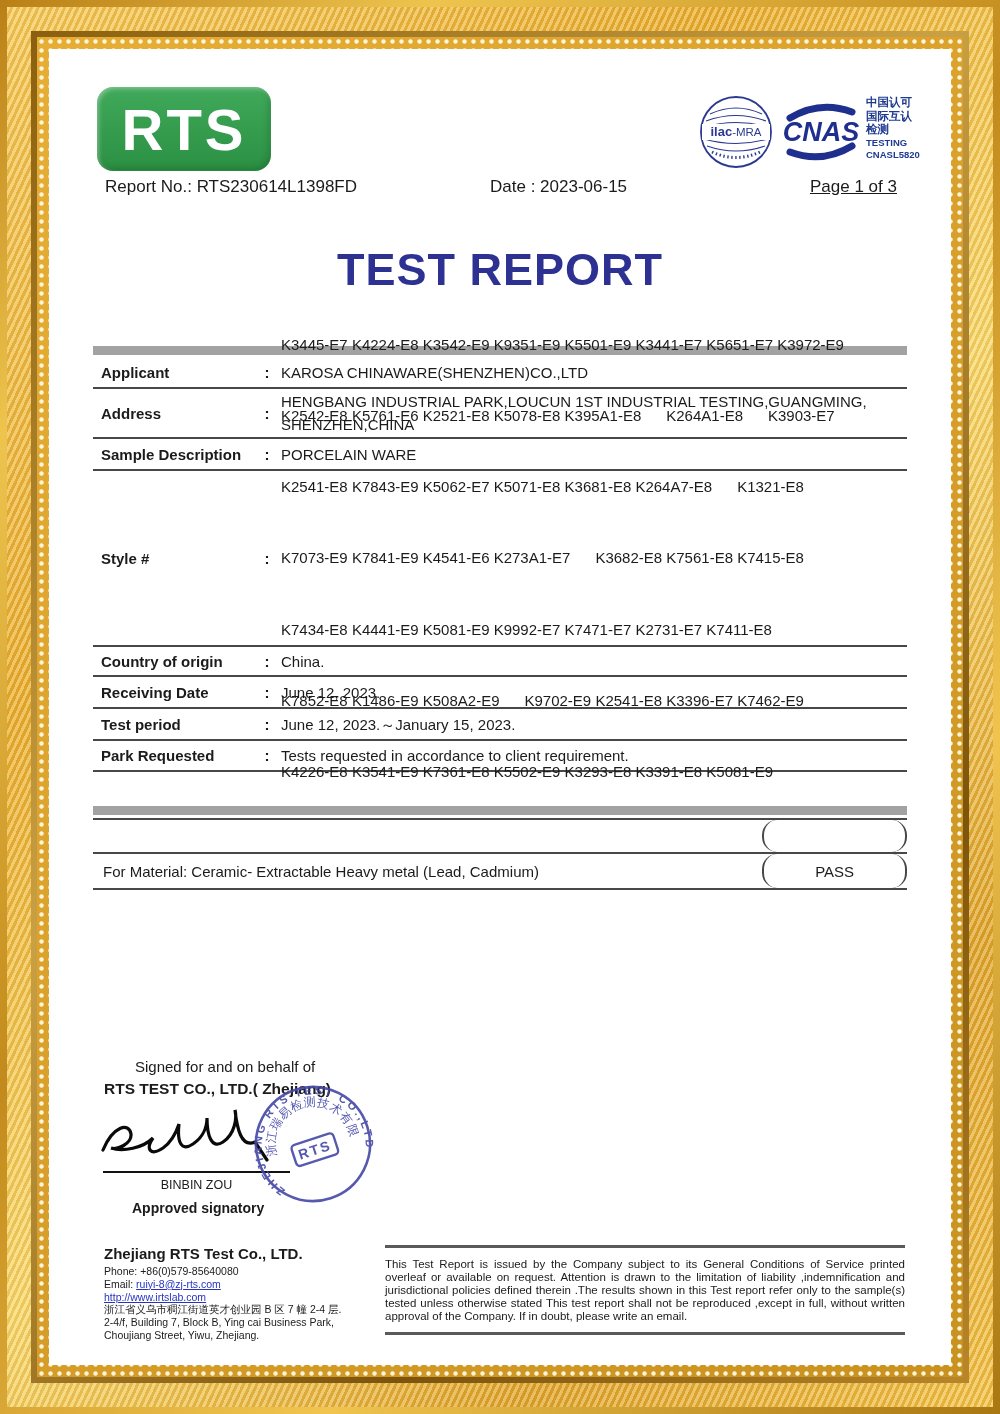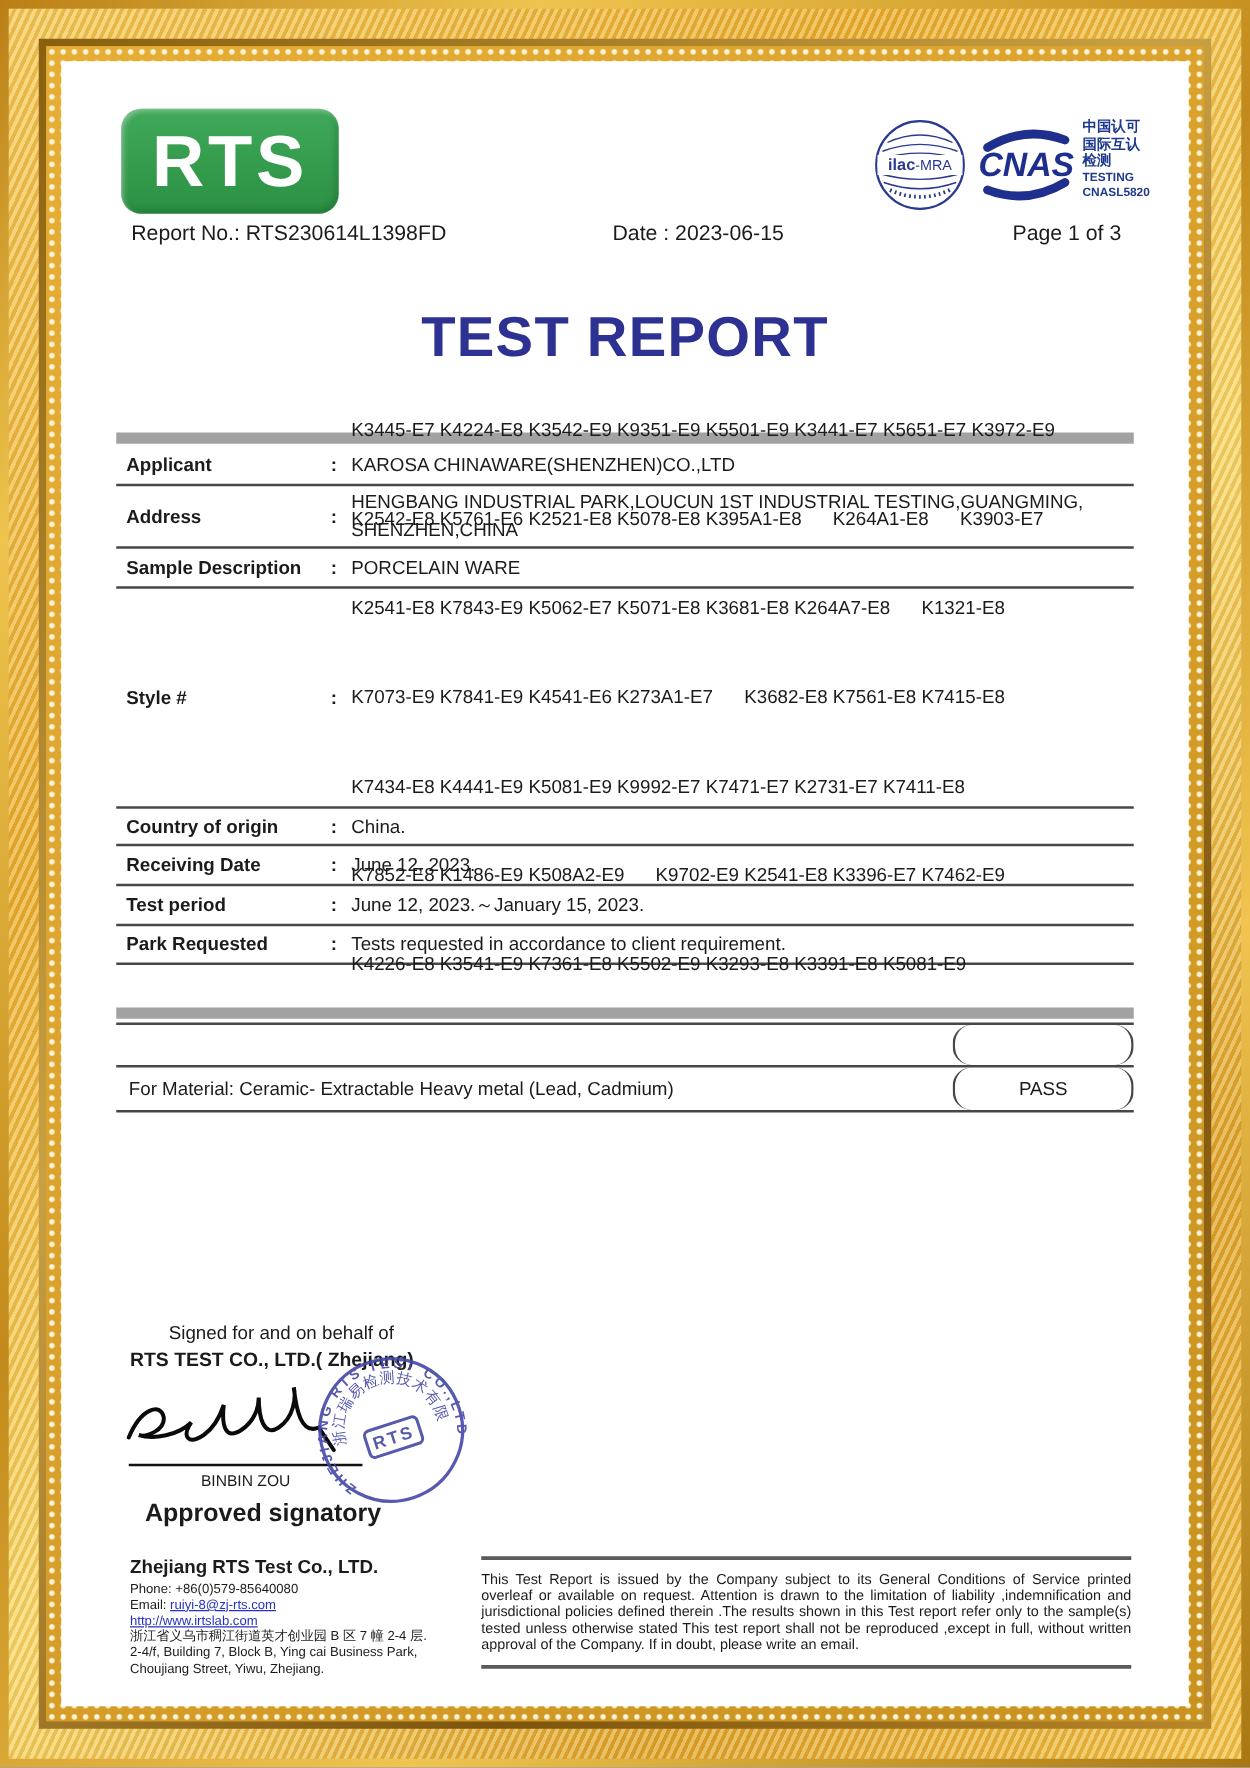--- a/index.html
+++ b/index.html
@@ -27,21 +27,21 @@
   .rts-logo span{color:#fff;font-size:58px;font-weight:bold;letter-spacing:3px;}
   .cert-logos{position:absolute;left:698px;top:92px;width:230px;height:90px;}
   .ilac{position:absolute;left:0;top:2px;}
   .cnas{position:absolute;left:82px;top:8px;}
   .cnas-cn{position:absolute;left:168px;top:4px;color:#1e3a8f;font-weight:bold;
     font-size:11.5px;line-height:13.5px;white-space:nowrap;}
   .cnas-cn .sm{font-size:9.5px;line-height:12px;}
   .report-line{position:absolute;left:0;top:177px;width:1000px;height:24px;font-size:17px;}
   .report-line .rn{position:absolute;left:105px;}
   .report-line .dt{position:absolute;left:490px;}
-  .report-line .pg{position:absolute;left:810px;}
+  .report-line .pg{position:absolute;left:810px;text-decoration:underline;}
 
   .doc-title{position:absolute;left:0;top:244px;width:1000px;text-align:center;
     font-size:45px;font-weight:bold;color:#2d3192;letter-spacing:1px;margin:0;}
 
   
   .graybar{position:absolute;left:93px;width:814px;height:9px;background:#a2a2a2;}
   .gb1{top:346px;} .gb2{top:806px;}
 
   
   .info-table{position:absolute;left:93px;top:357px;width:814px;font-size:15px;}
@@ -66,21 +66,21 @@
   .hdr .c-left{justify-content:center;}
   .blue-u{color:#ffffff;font-weight:bold;font-size:16px;text-decoration:underline;}
   .c-left .plain{padding-left:10px;}
 
   
   .sig-line1{position:absolute;left:135px;top:1058px;font-size:15px;}
   .sig-line2{position:absolute;left:104px;top:1080px;font-size:15.5px;font-weight:bold;}
   .sig-svg{position:absolute;left:95px;top:1098px;}
   .sig-rule{position:absolute;left:103px;top:1171px;width:187px;height:2px;background:#111;}
   .sig-name{position:absolute;left:103px;top:1178px;width:187px;text-align:center;font-size:12.5px;}
-  .sig-role{position:absolute;left:116px;top:1200px;font-size:20px;font-weight:bold;}
+  .sig-role{position:absolute;left:132px;top:1200px;font-size:14px;font-weight:bold;}
   .stamp{position:absolute;left:247px;top:1078px;width:132px;height:132px;opacity:.9;}
 
   
   .foot-left{position:absolute;left:104px;top:1245px;font-size:10.5px;line-height:12.8px;}
   .foot-left .co{font-size:15px;font-weight:bold;line-height:18px;margin-bottom:2px;}
   .foot-left a{color:#2633c0;text-decoration:underline;}
   .foot-right{position:absolute;left:385px;top:1245px;width:520px;
     border-top:3px solid #5a5a5a;border-bottom:3px solid #5a5a5a;padding:10px 0 9px 0;box-sizing:border-box;}
   .foot-right p{margin:0;font-size:11.5px;line-height:13px;text-align:justify;}
 </style>

